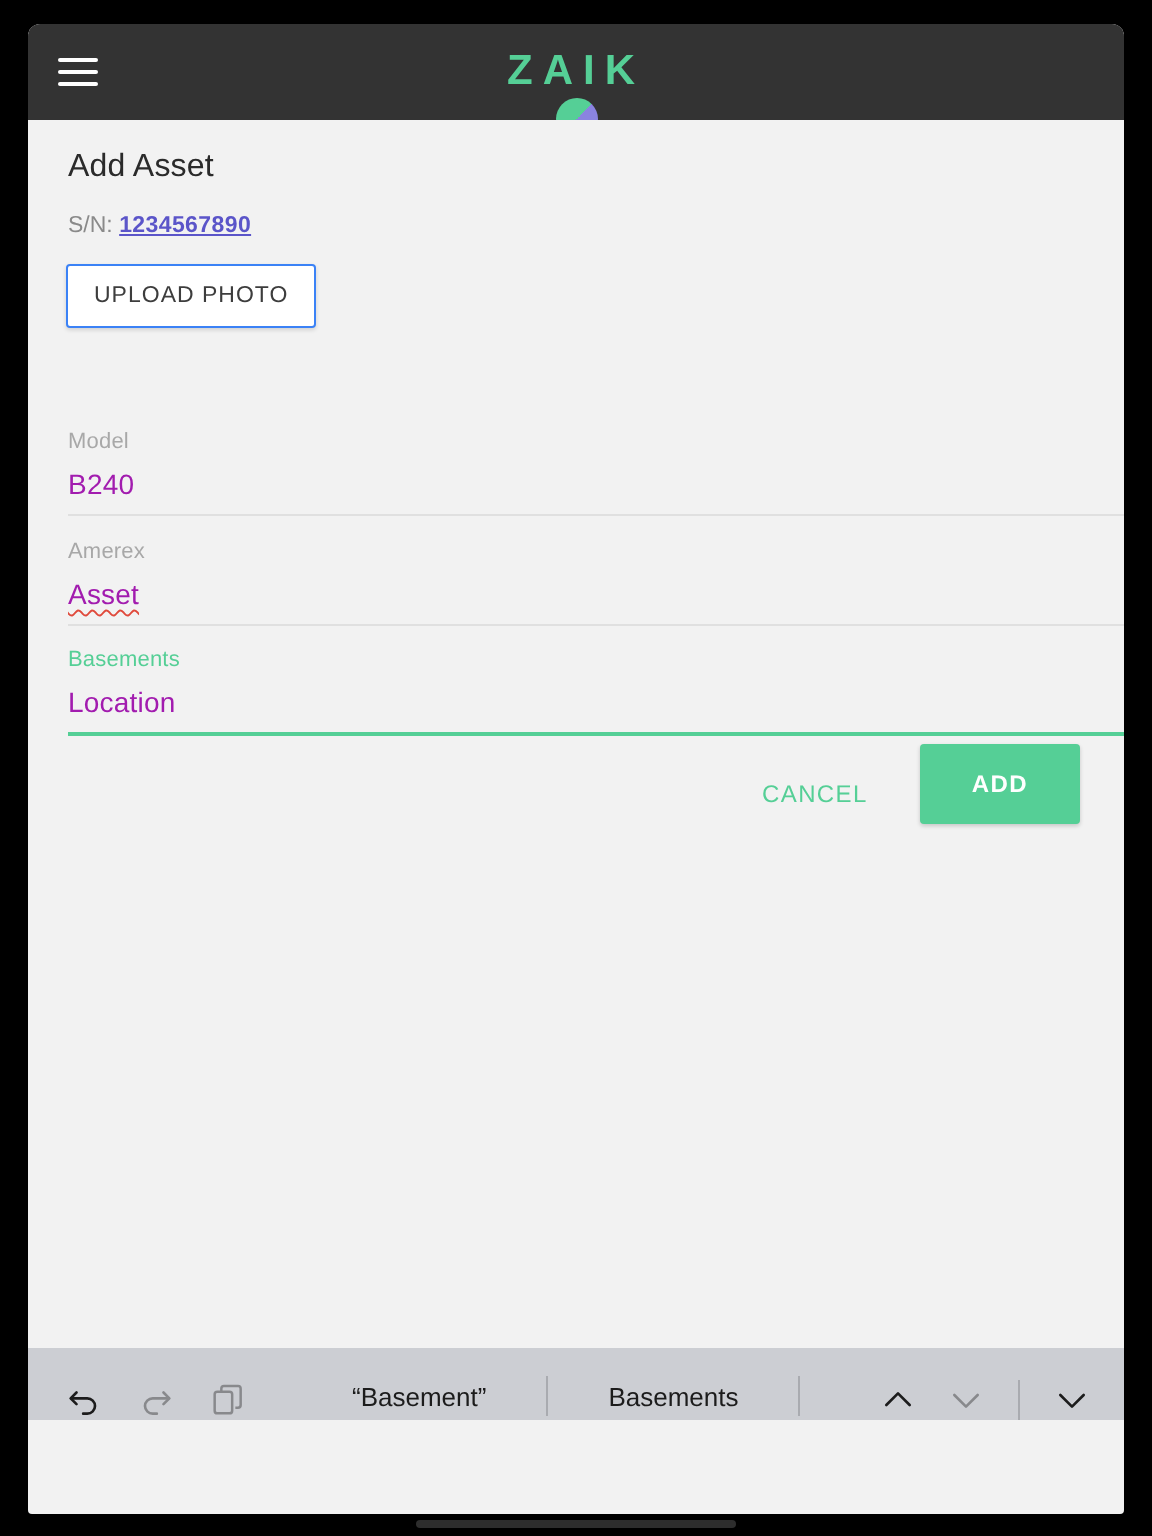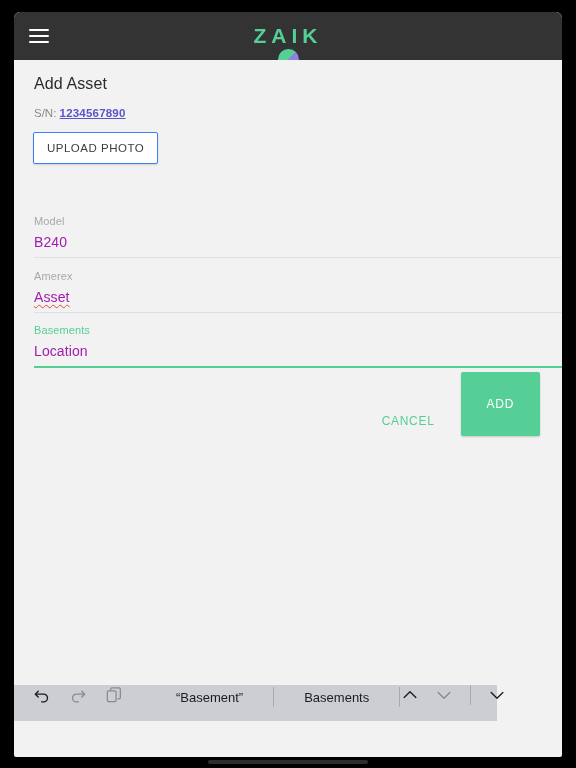--- a/index.html
+++ b/index.html
@@ -191,35 +191,36 @@
     cursor: pointer;
   }
   #add-button {
     background: #55cf96;
     border: none;
     border-radius: 2px;
     color: #ffffff;
     font-family: "Liberation Sans", sans-serif;
     font-size: 12px;
     letter-spacing: 0.7px;
-    padding: 25px 26px;
+    padding: 13px 26px;
     box-shadow: 0 1px 2px rgba(0,0,0,0.18);
     cursor: pointer;
+    font-weight: bold;
   }
 
   
   #toolbar {
     position: absolute;
     left: 0;
-    bottom: 0;
-    width: 483px;
+    bottom: 11px;
+    width: 548px;
     height: 36px;
     background: #ccced3;
     display: flex;
-    align-items: flex-start;
+    align-items: flex-end;
   }
   #toolbar-left {
     display: flex;
     align-items: center;
     gap: 16px;
     padding-left: 18px;
   }
   .tb-icon {
     width: 20px;
     height: 20px;

